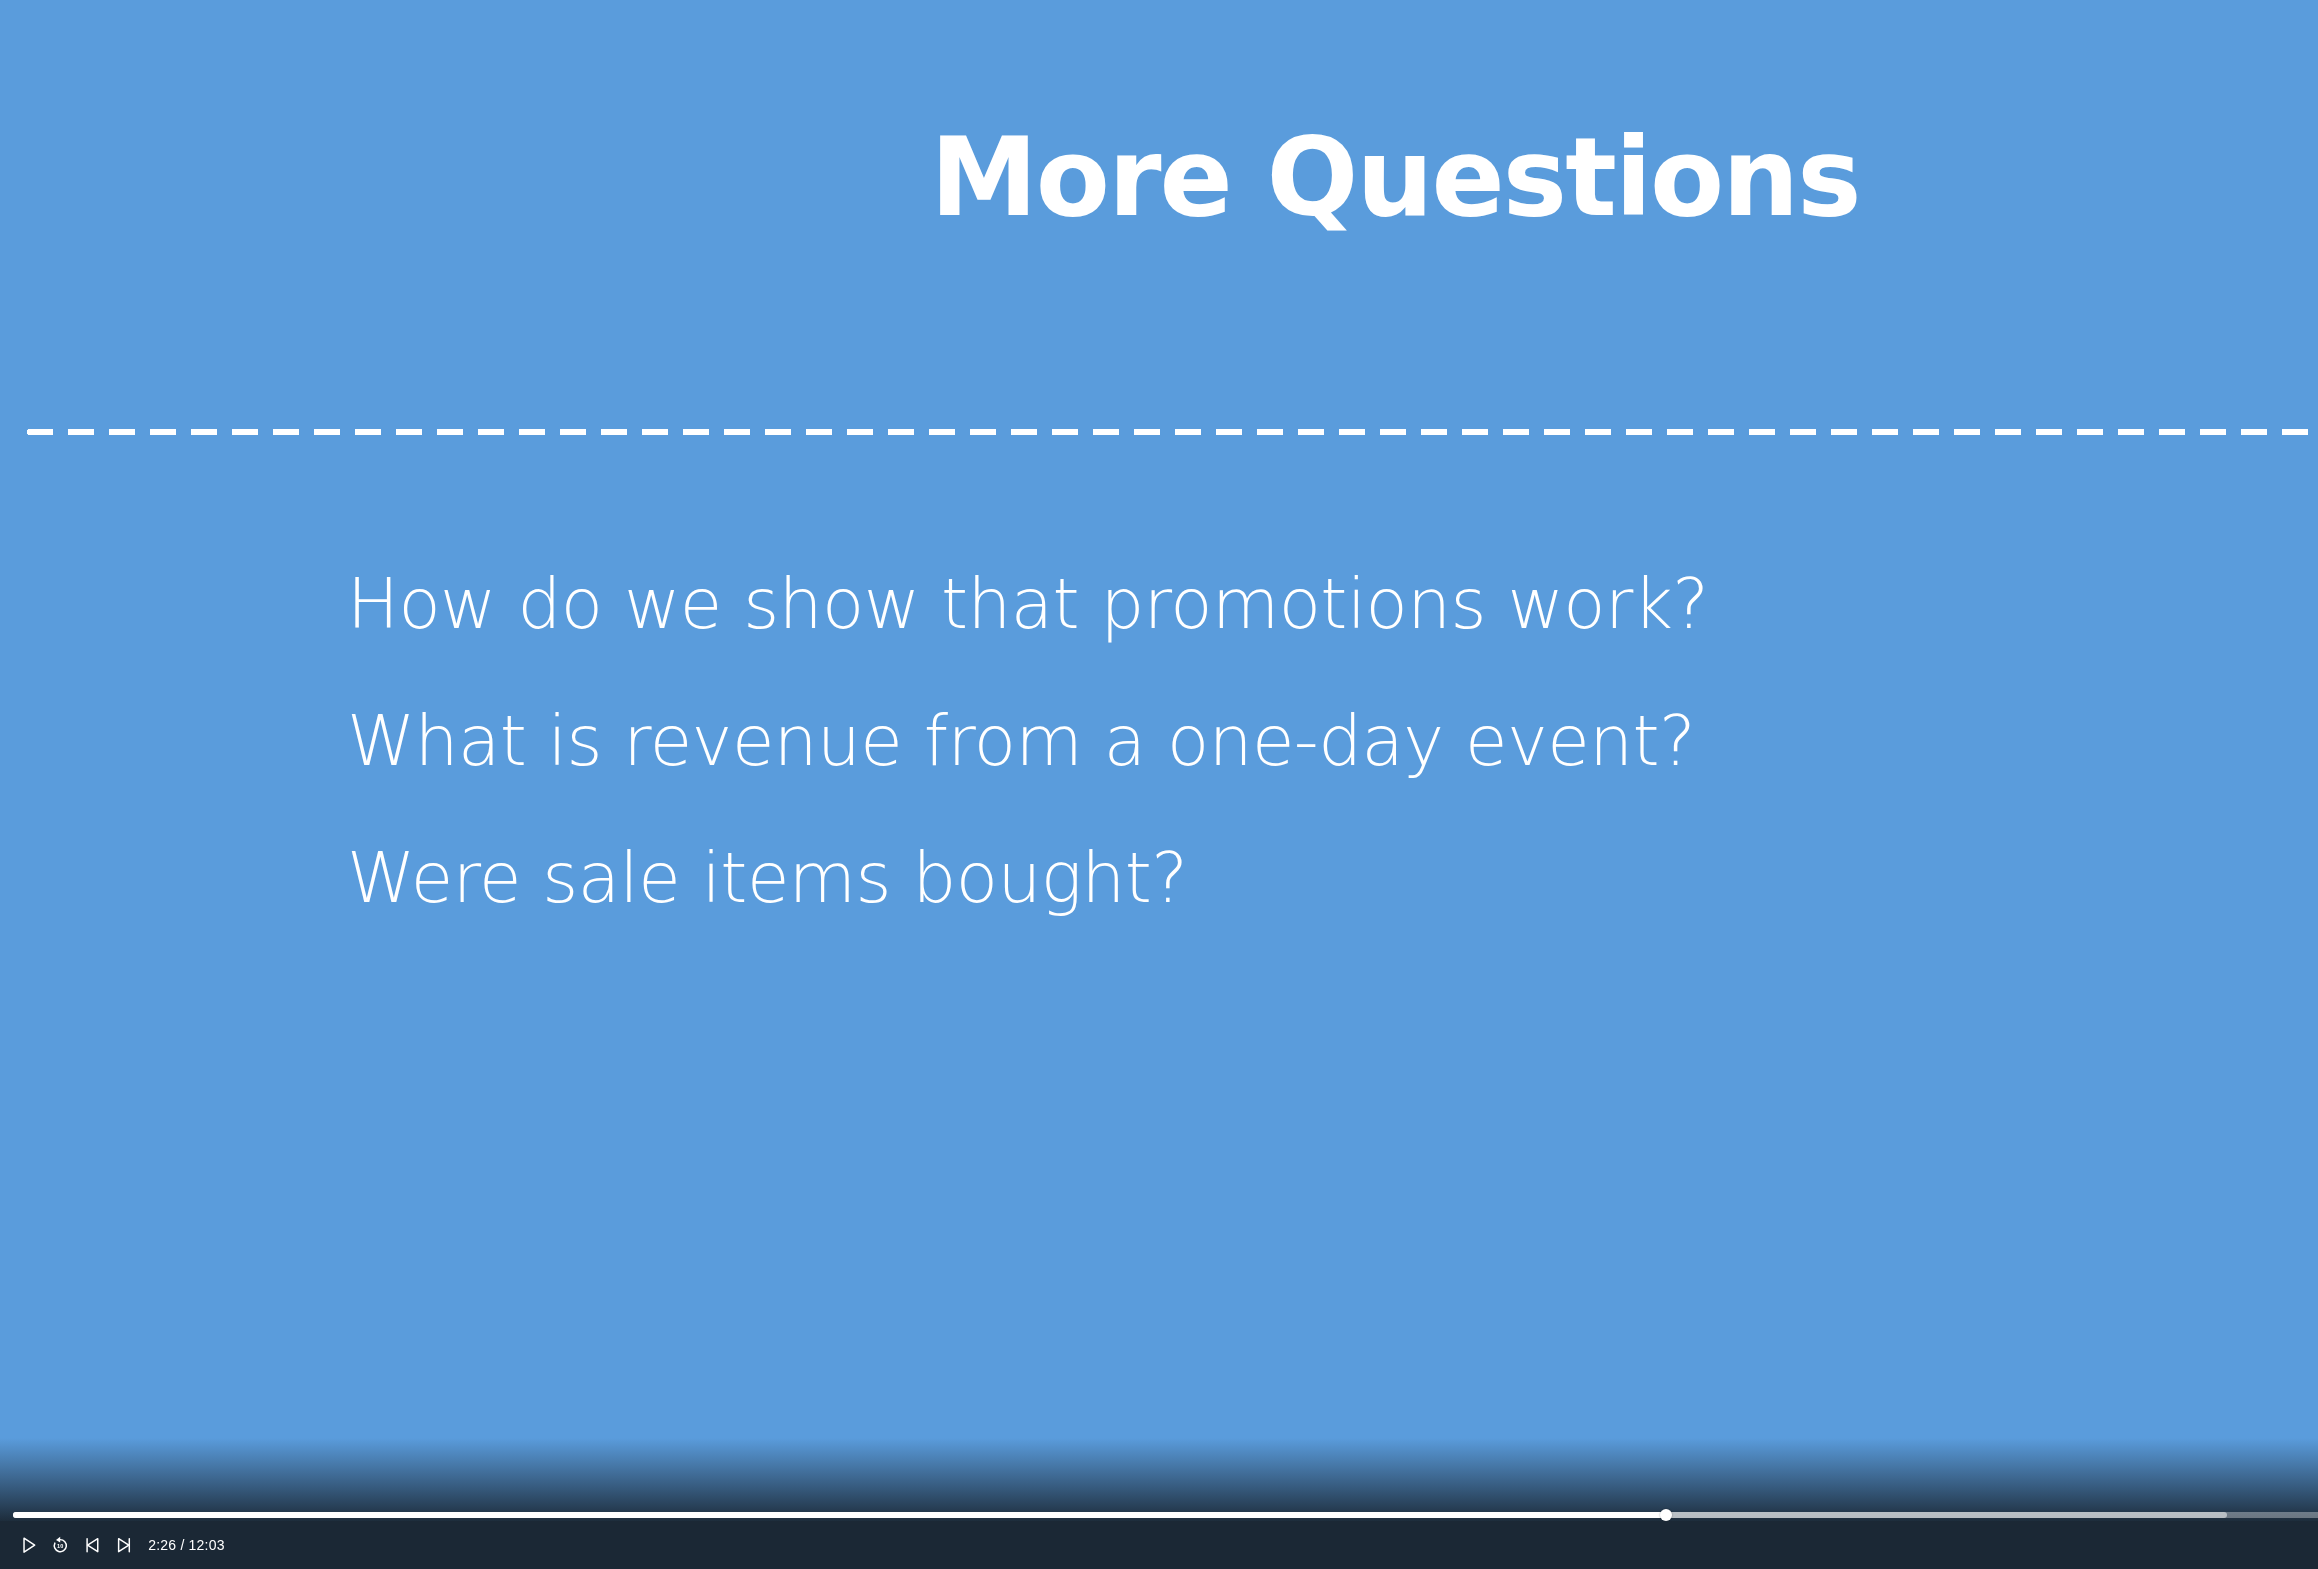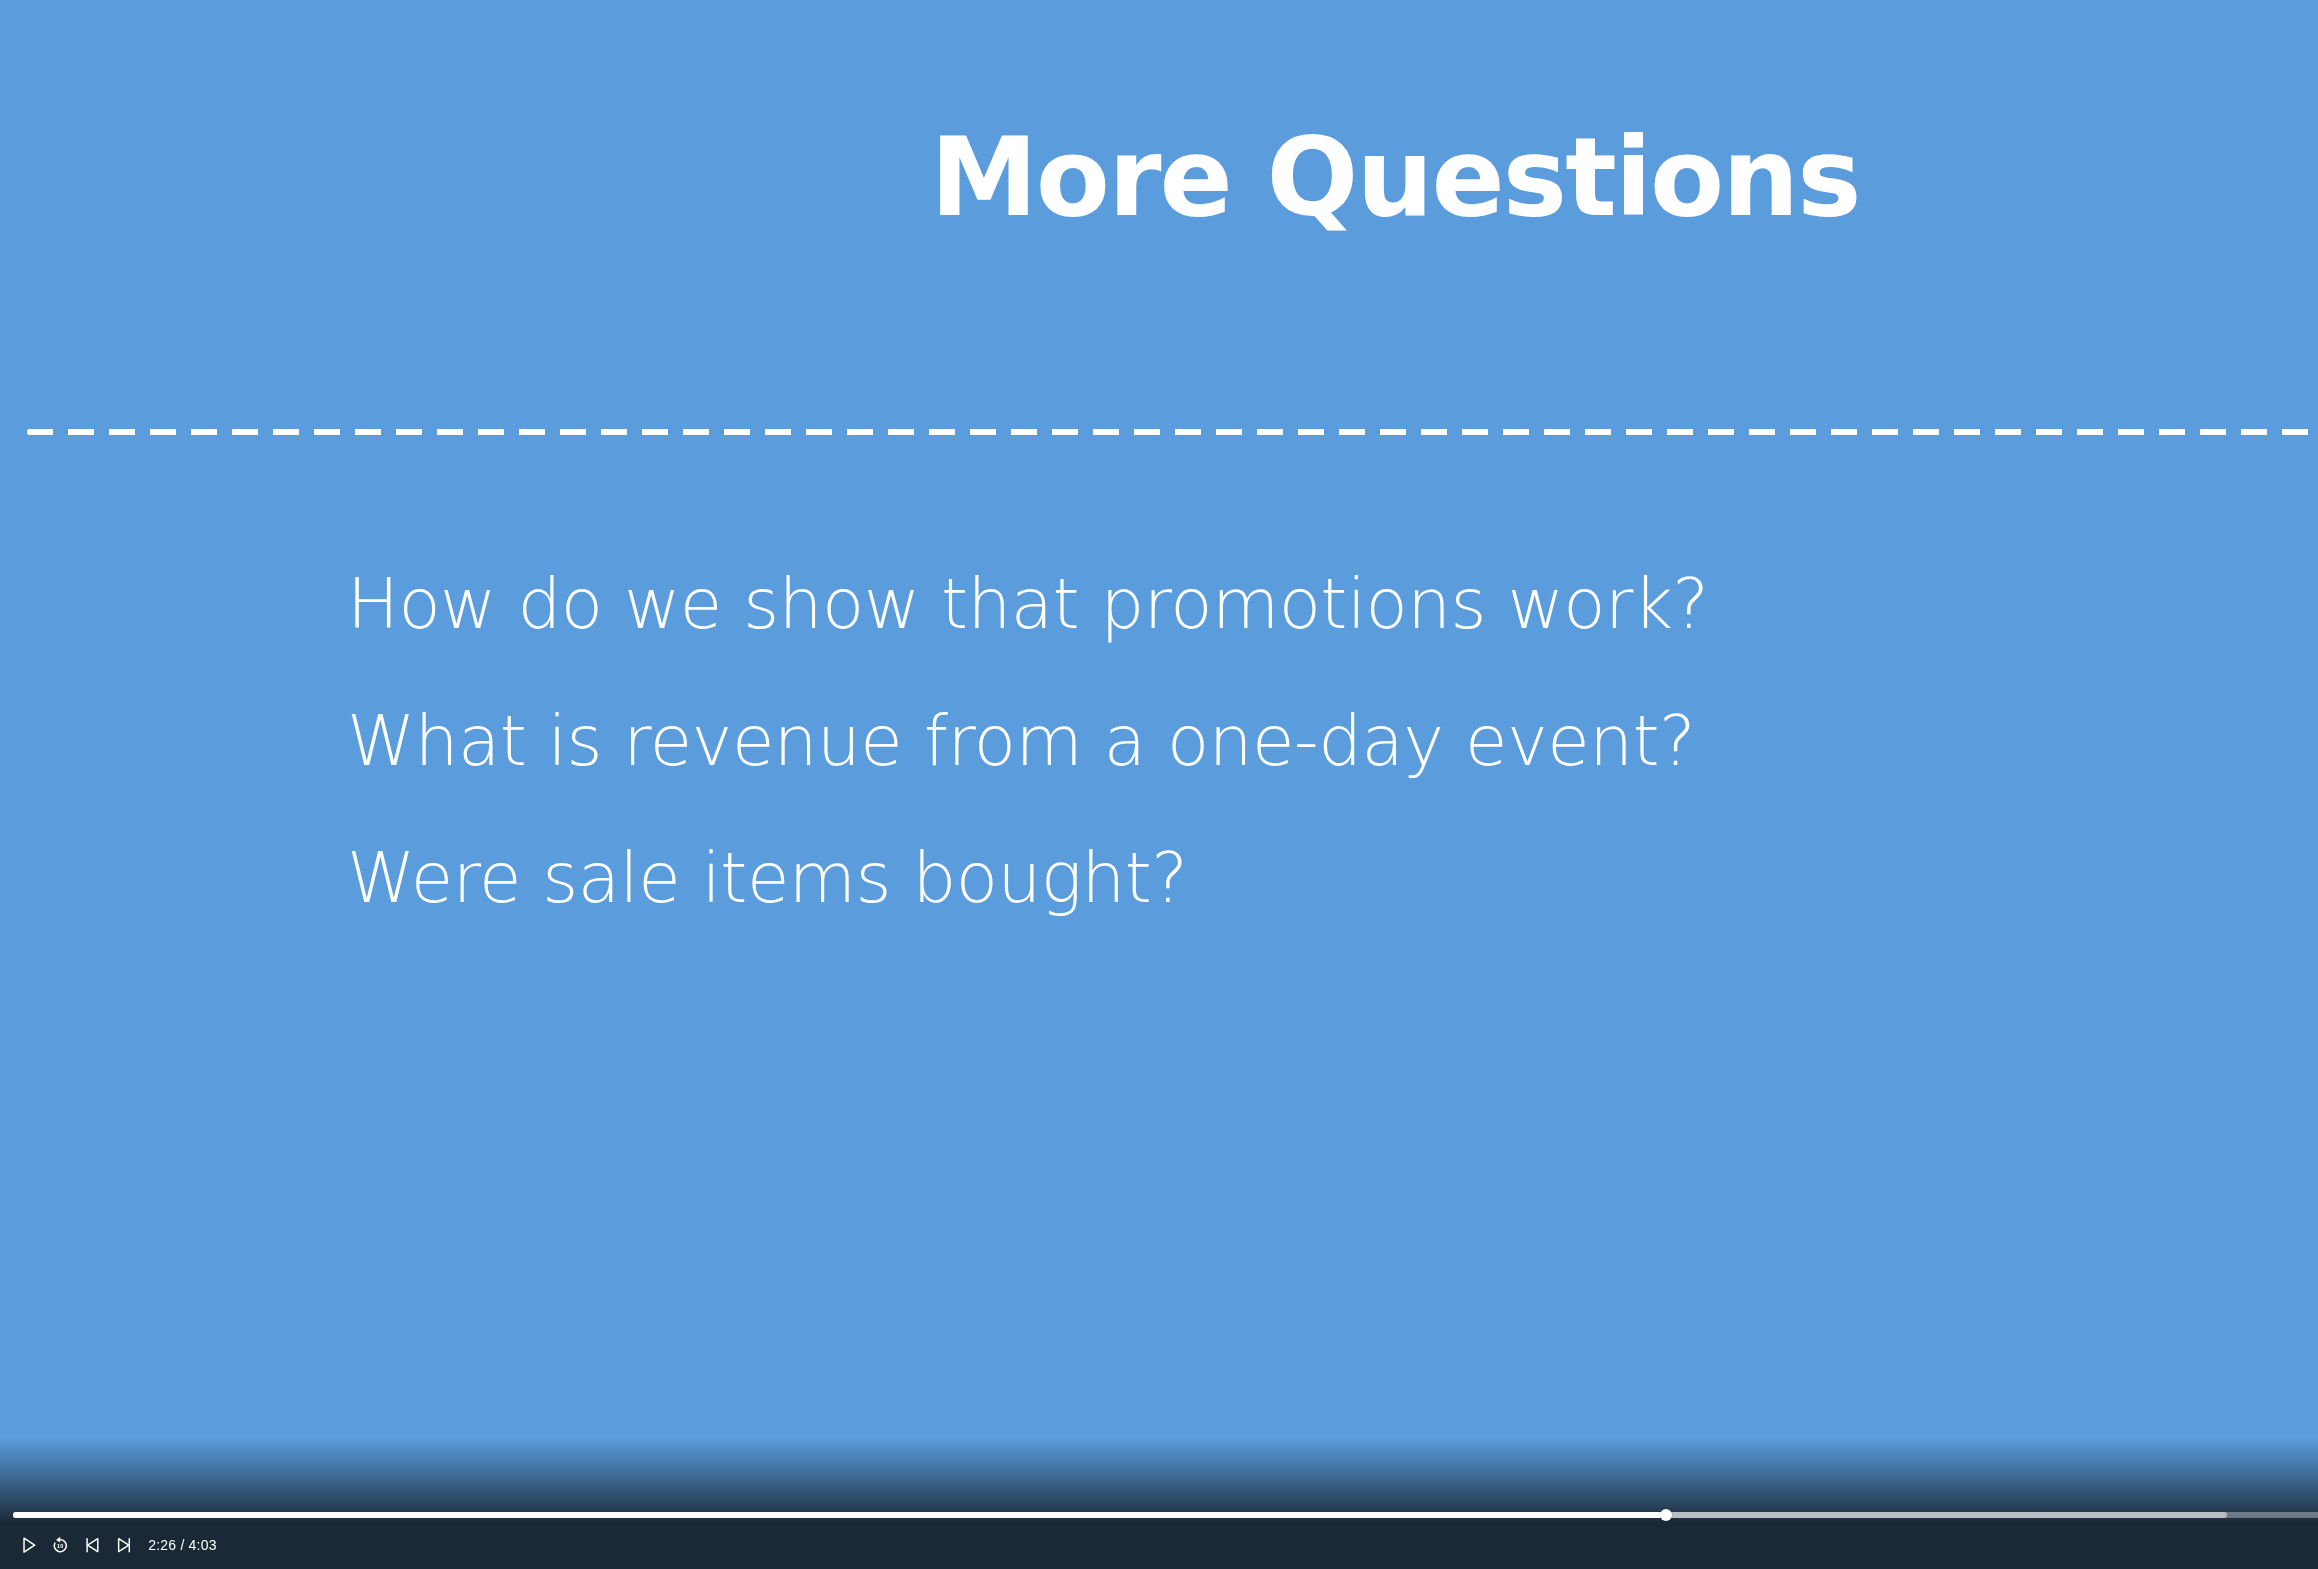--- a/index.html
+++ b/index.html
@@ -227,18 +227,18 @@
         </svg>
       </span>
 
       <span class="ctl">
         <svg width="20.4" height="20.4" viewBox="0 0 44 44" fill="none" stroke="#FFFFFF" stroke-width="3.2" stroke-linejoin="round" stroke-linecap="round">
           <path d="M33 8 L33 36"></path>
           <path d="M10 8 L32 22 L10 36 Z"></path>
         </svg>
       </span>
 
-      <span class="time-display">2:26 / 4:03</span>
+      <span class="time-display">2:26 / 12:03</span>
     </div>
 
   </div>
 </div>
 
 
 </body></html>

